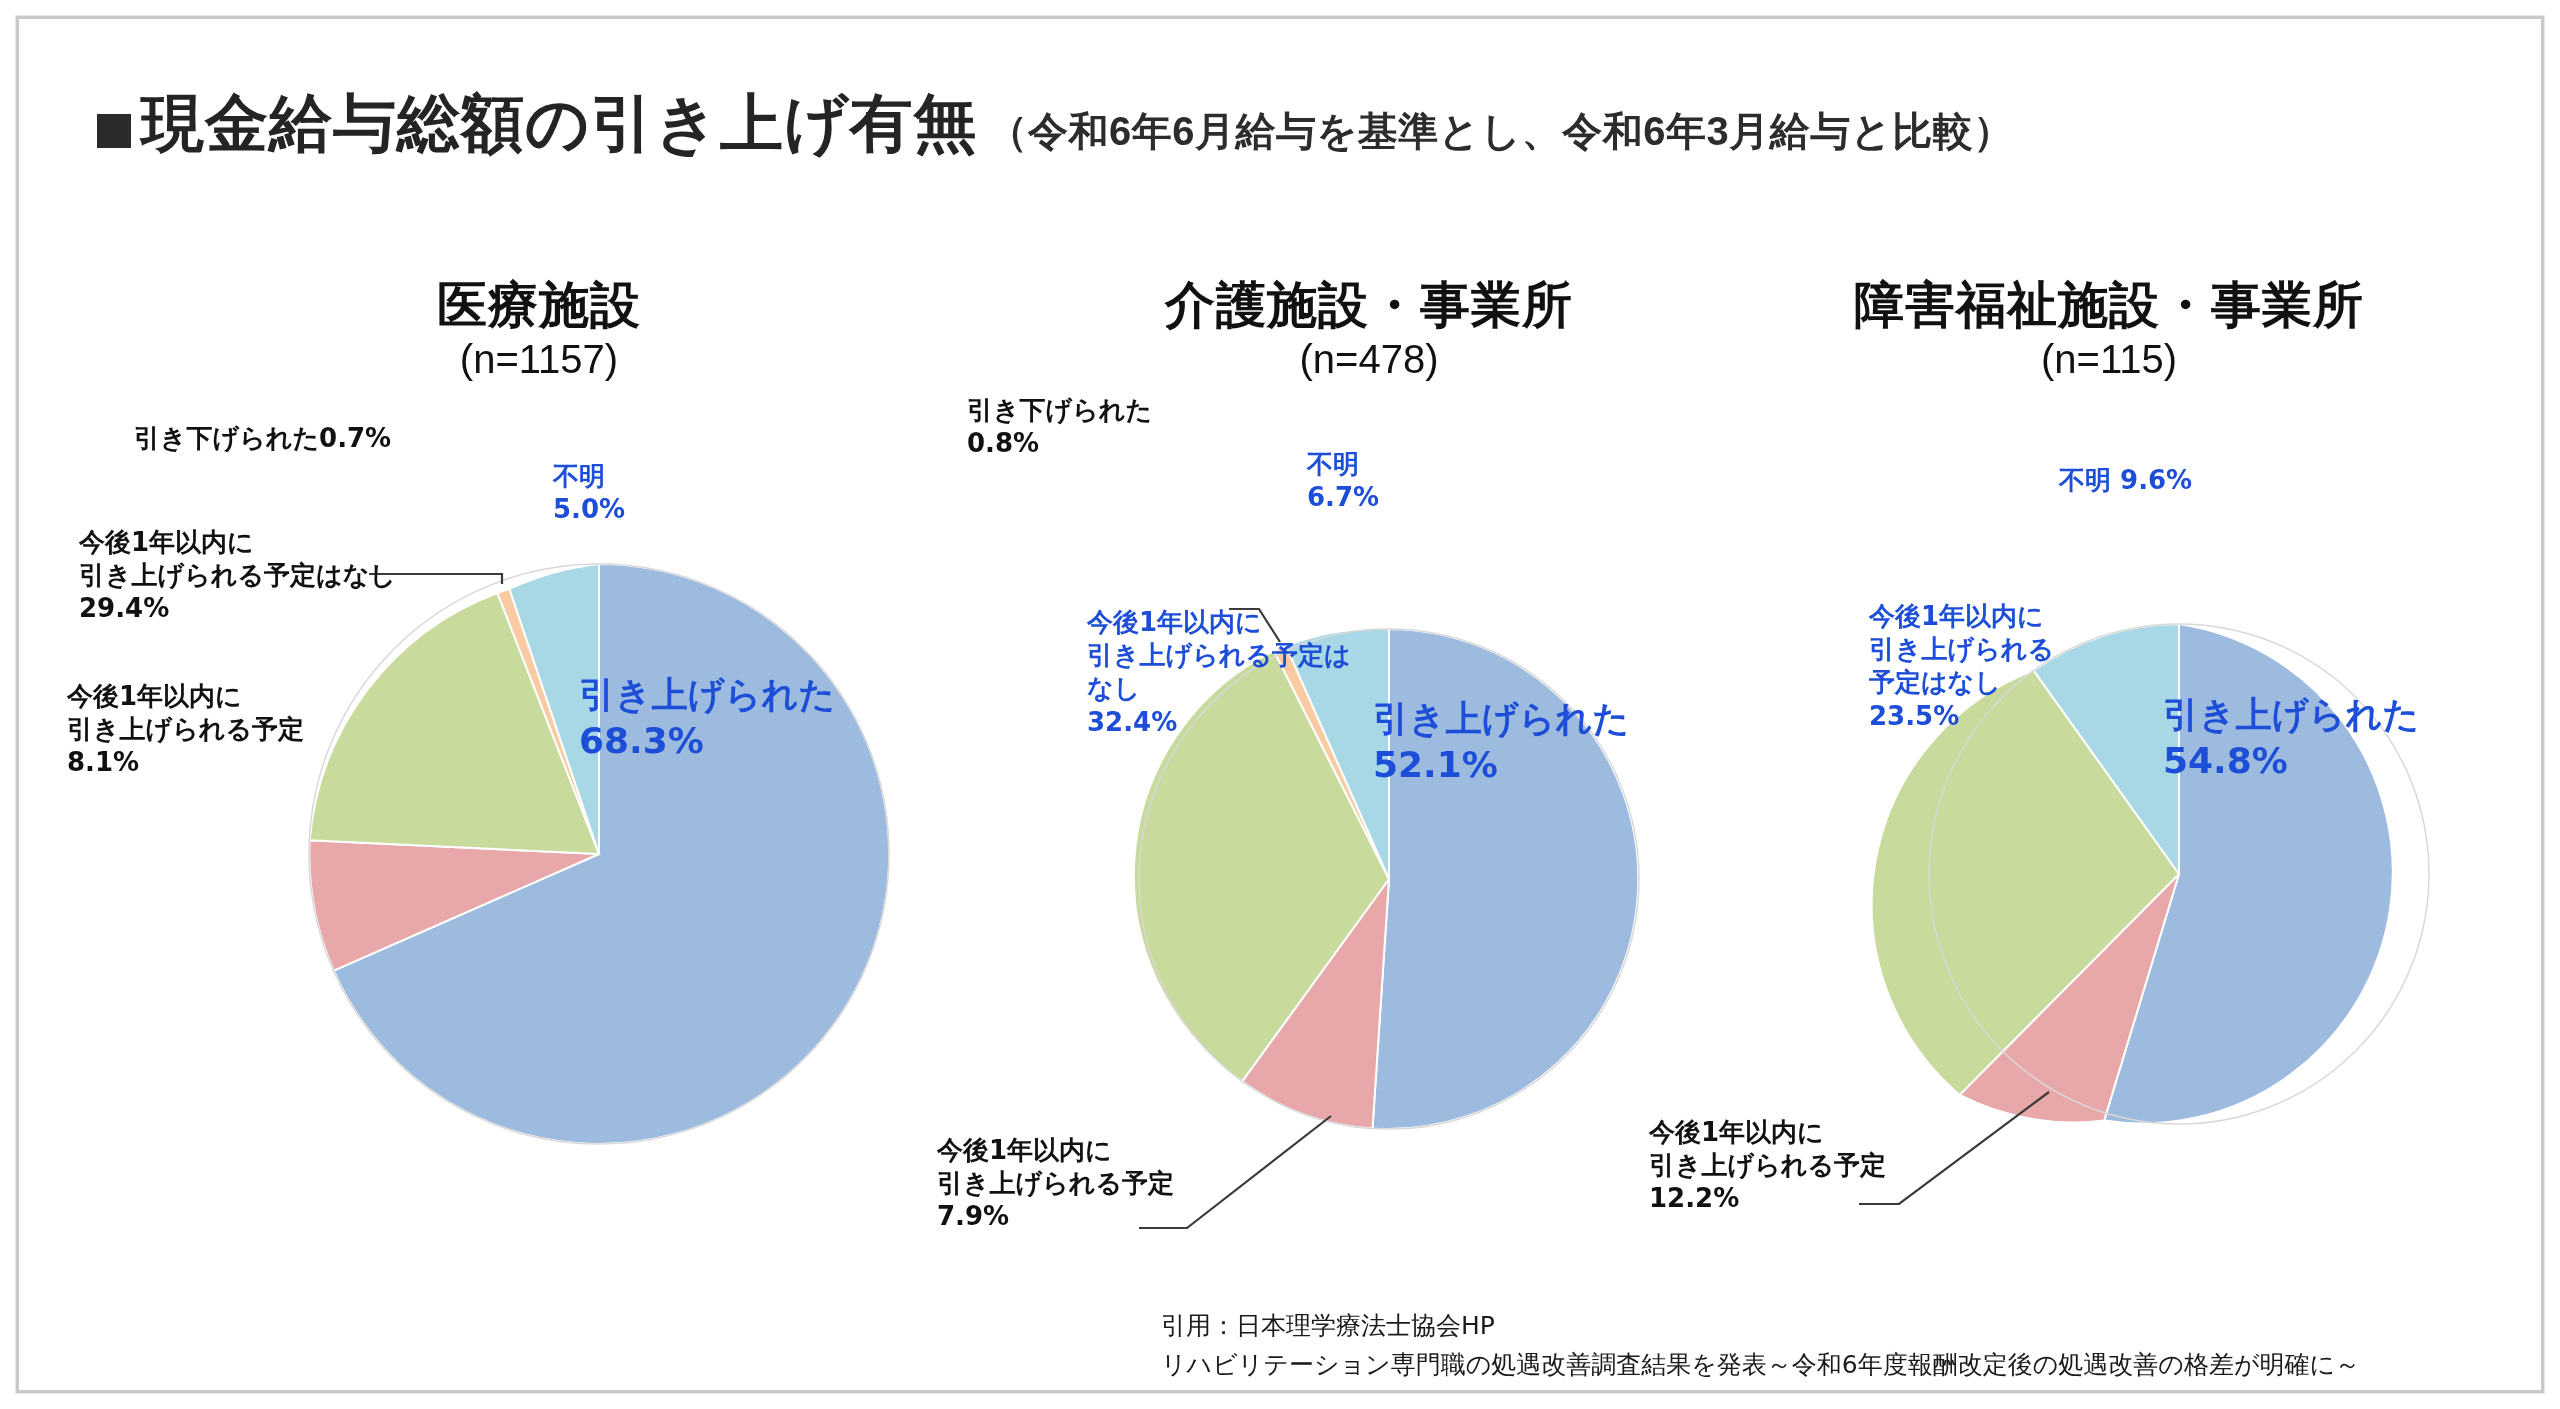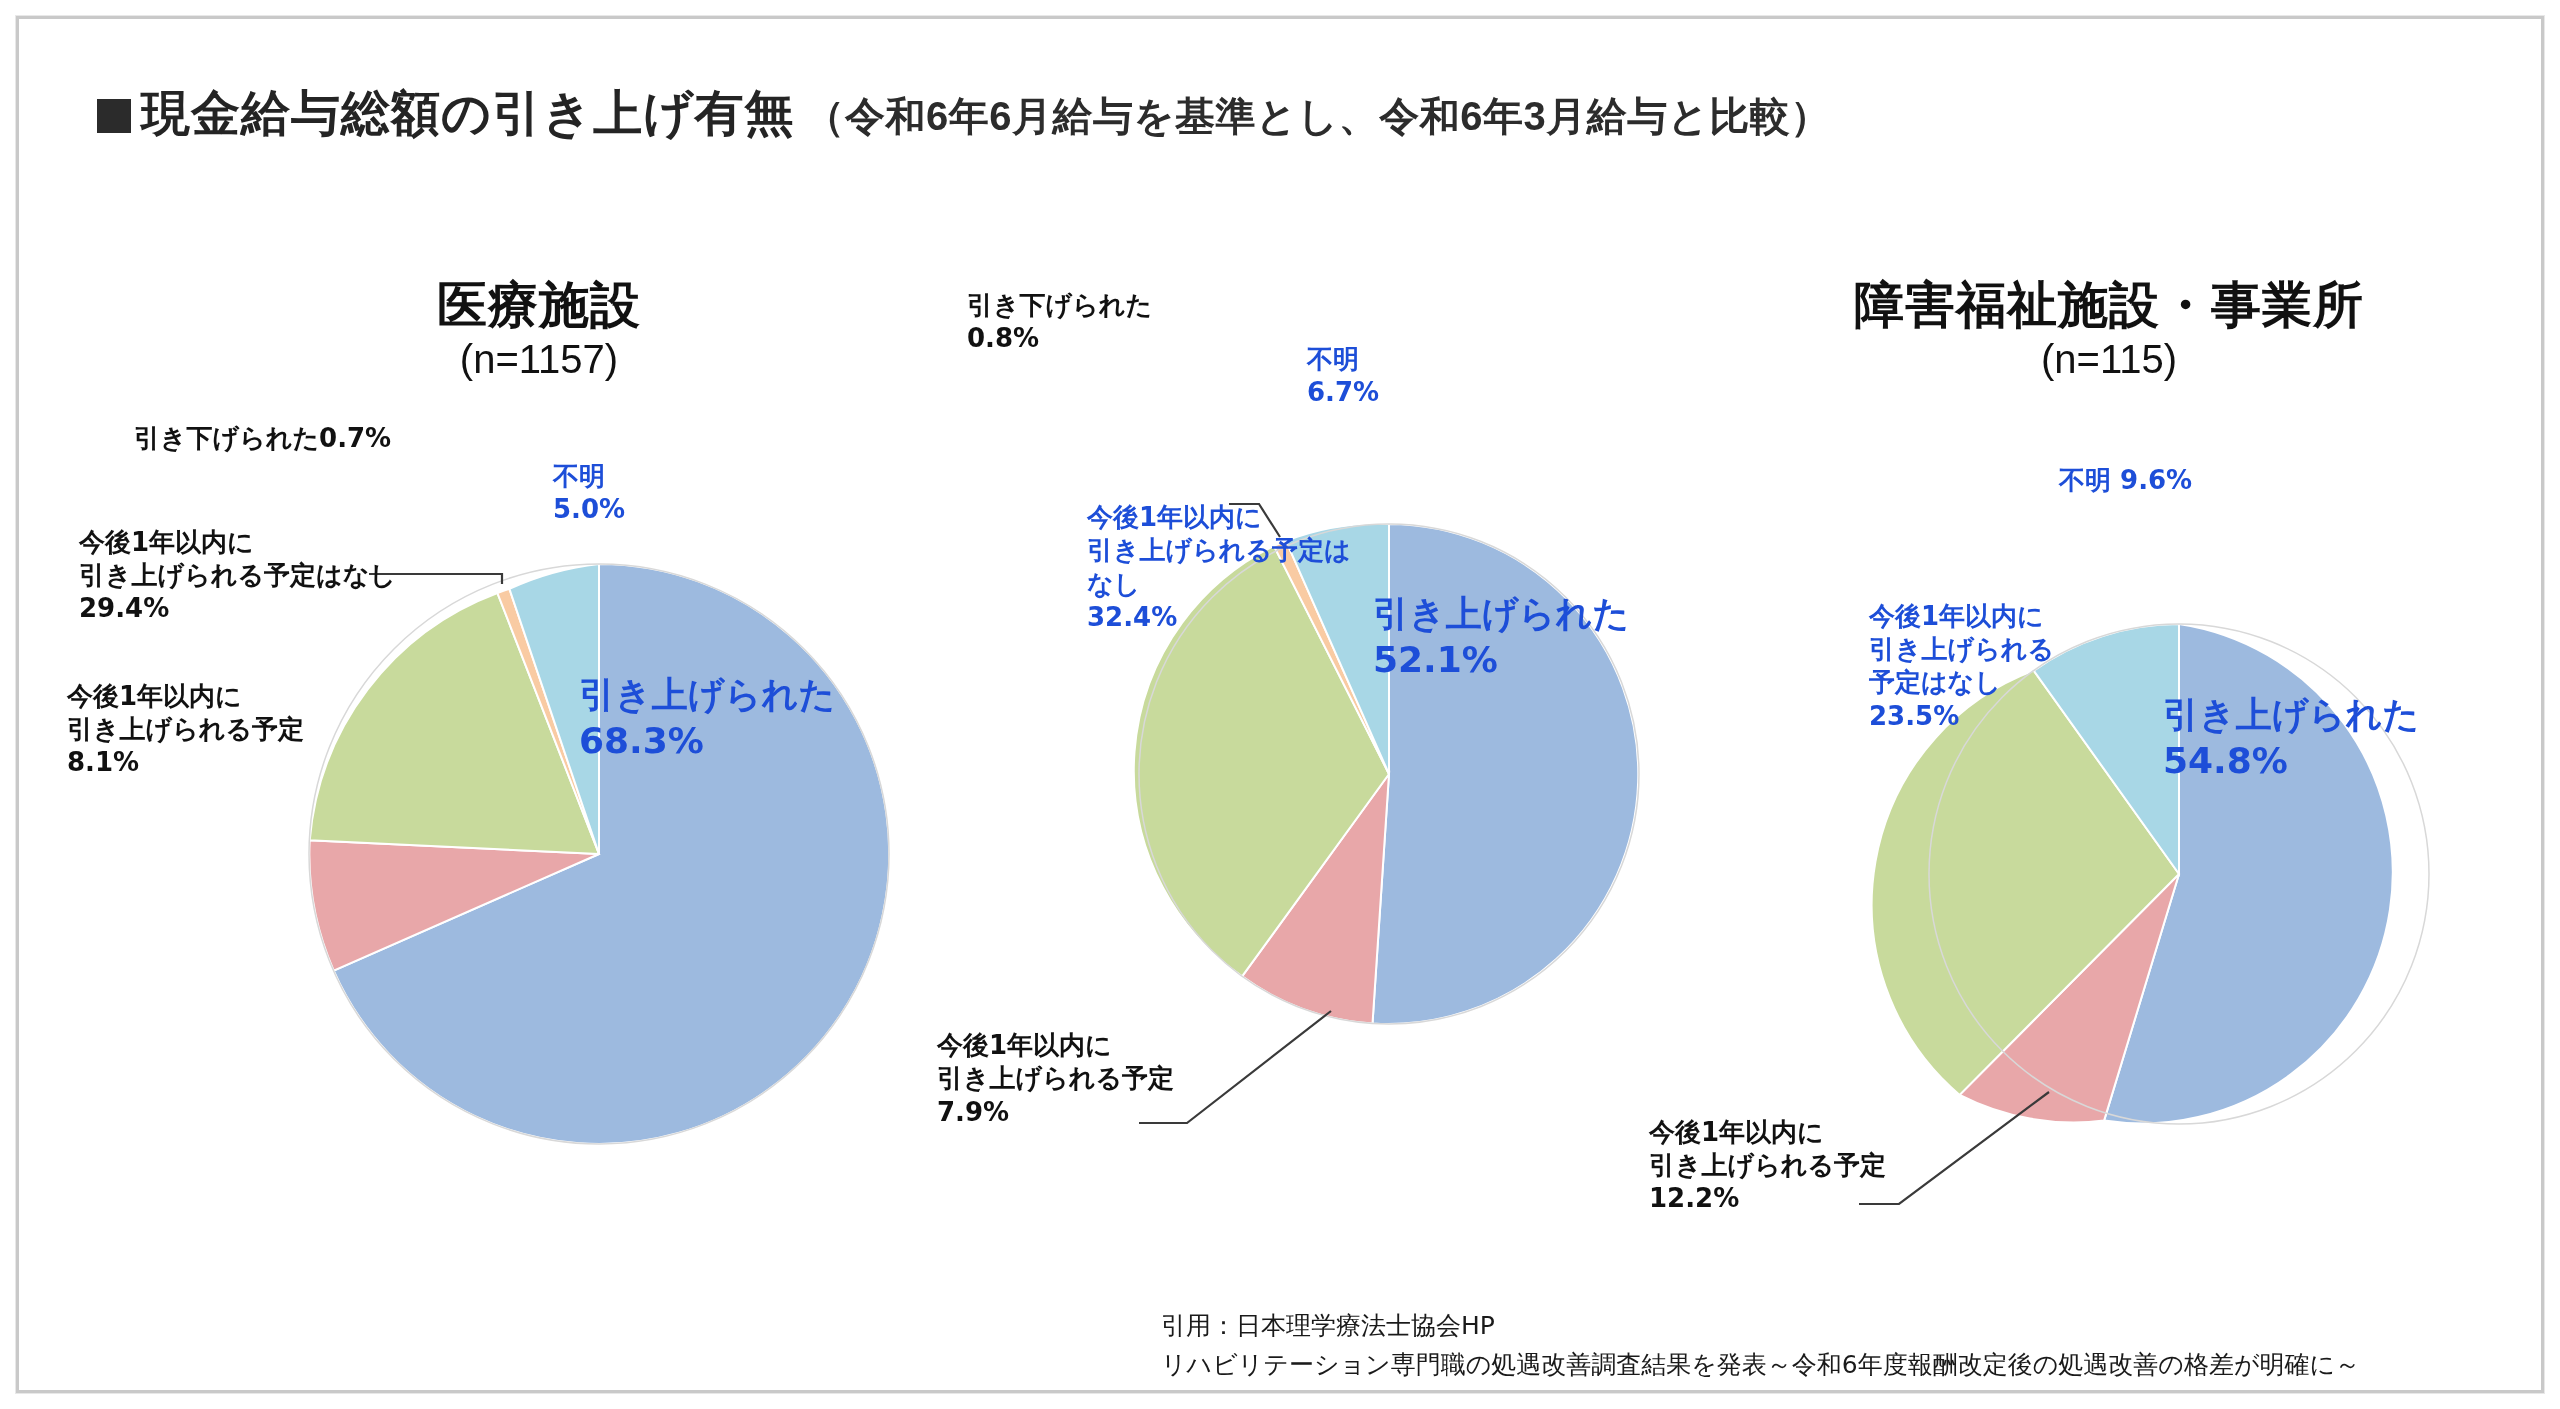--- a/index.html
+++ b/index.html
@@ -33,21 +33,21 @@
     white-space:nowrap;
   }
   .title-marker{
     display:inline-block;
     width:34px;height:34px;
     background:#2b2b2b;
     margin-right:10px;
     position:relative;top:3px;
   }
   .title-main{
-    font-size:49px;
+    font-size:63px;
     font-weight:bold;
     color:#242424;
     letter-spacing:1px;
   }
   .title-sub{
     font-size:40px;
     font-weight:bold;
     color:#2c2c2c;
     margin-left:10px;
     letter-spacing:0.5px;
@@ -160,20 +160,24 @@
         </div>
 
         <div class="lbl lbl-c sz-lg in" style="left:440px;top:268px;width:300px;">
           <div>引き上げられた</div>
           <div>68.3%</div>
         </div>
       </div>
     </div>
 
     <div class="panel" style="left:940px;width:820px;">
+      <div class="panel-head">
+        <div class="panel-title">介護施設・事業所</div>
+        <div class="panel-n">(n=478)</div>
+      </div>
 
       <div class="pie-wrap" style="margin-top:22px;">
         <svg class="pie-svg" width="820" height="830" viewBox="0 0 820 830">
 
           <path d="M430 475 L430 225 A250 250 0 1 1 413.5 724.5 Z" fill="#9dbadf" stroke="#ffffff" stroke-width="2"></path>
 
           <path d="M430 475 L413.5 724.5 A250 250 0 0 1 283.1 677.4 Z" fill="#e8a7a9" stroke="#ffffff" stroke-width="2"></path>
 
           <path d="M430 475 L283.1 677.4 A250 250 0 0 1 314.9 246.9 Z" fill="#c8da9c" stroke="#ffffff" stroke-width="2"></path>
 

